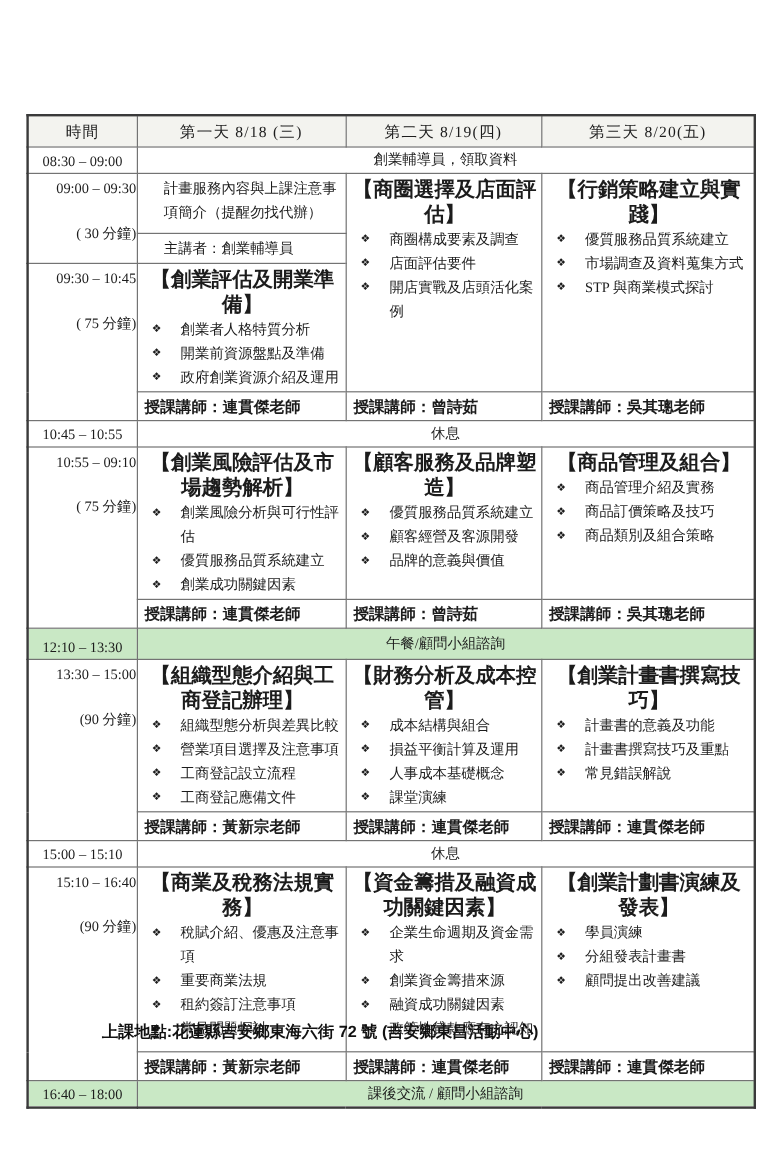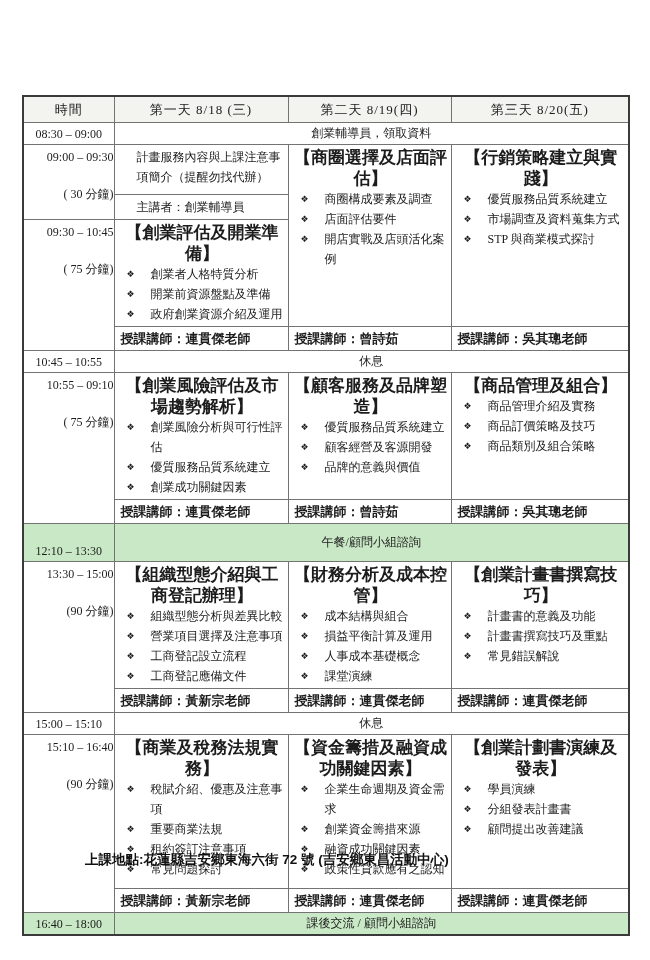--- a/index.html
+++ b/index.html
@@ -212,21 +212,21 @@
             </div>
       </td>
     </tr>
     <tr>
       <td class="lect-cell">授課講師：連貫傑老師</td>
       <td class="lect-cell">授課講師：曾詩茹</td>
       <td class="lect-cell">授課講師：吳其璁老師</td>
     </tr>
 
     <tr class="full-row green-row">
-      <td class="time-cell" style="vertical-align:middle;padding-top:16px">12:10 – 13:30</td>
+      <td class="time-cell" style="vertical-align:middle;padding-top:4px">12:10 – 13:30</td>
       <td colspan="3">午餐/顧問小組諮詢</td>
     </tr>
 
     <tr style="height:114px">
       <td class="time-cell" rowspan="2">
         <span>13:30 – 15:00</span>
         <span class="t2">(90 分鐘)</span>
       </td>
       <td class="session-cell">
         <div class="s-title">【組織型態介紹與工商登記辦理】</div>

